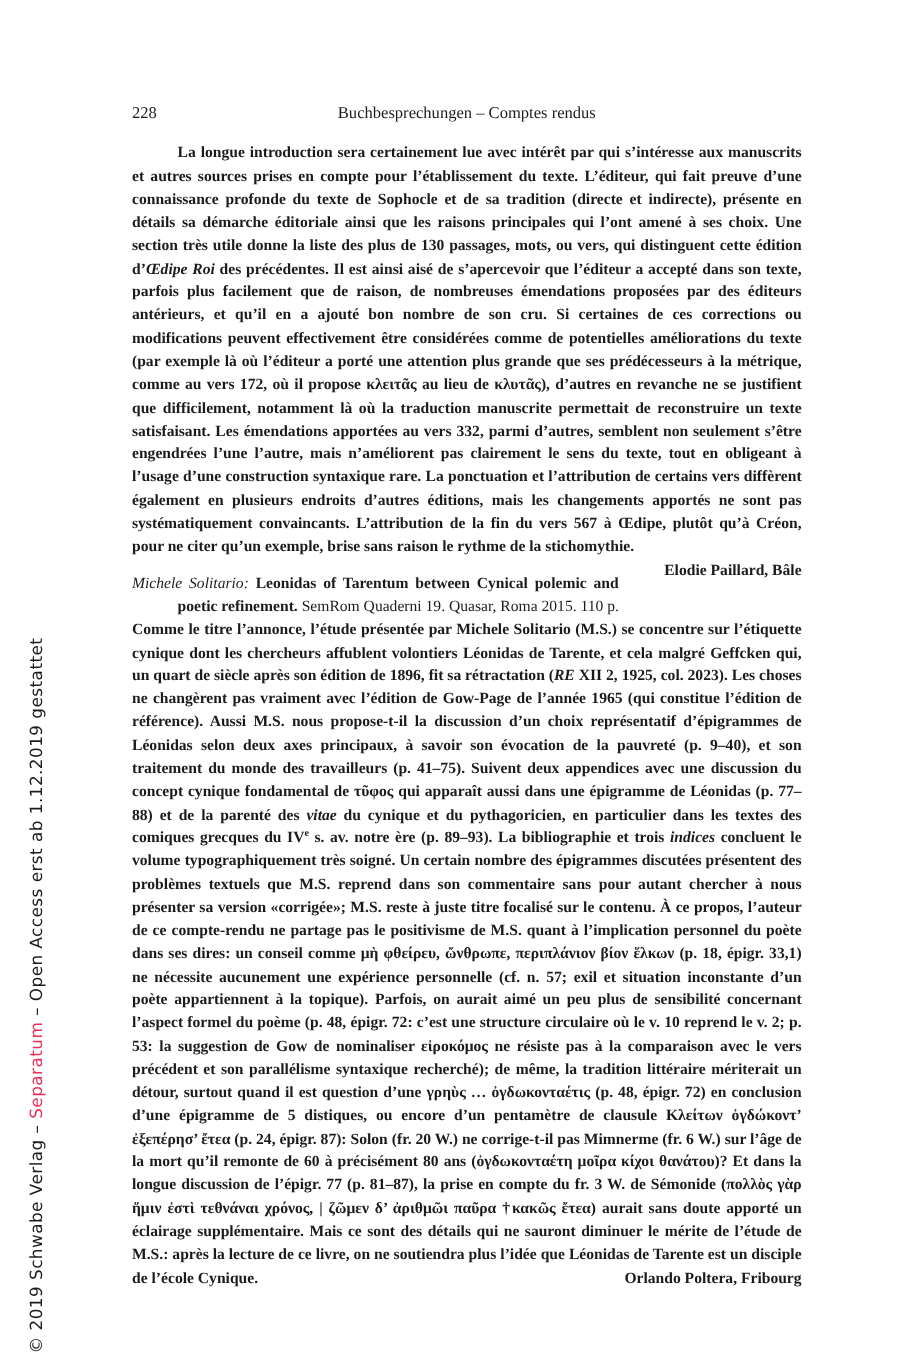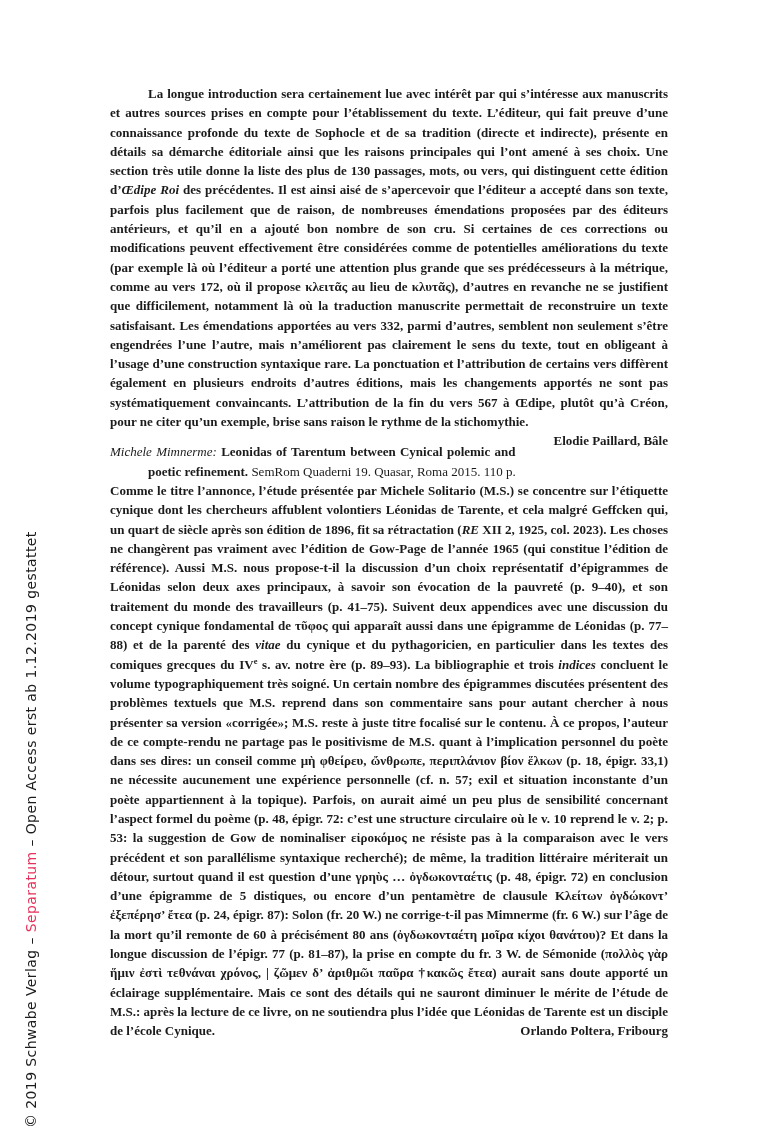--- a/index.html
+++ b/index.html
@@ -51,24 +51,28 @@
 </style>
 </head>
 <body>
 
 <div class="page">
 
   <div class="sidebar"><span>© 2019 Schwabe Verlag – </span><span class="sep-red">Separatum</span><span> – Open Access erst ab 1.12.2019 gestattet</span></div>
 
   <div class="content">
 
+    <div class="header">
+      <span class="page-num">228</span>
+      <div class="header-title">Buchbesprechungen – Comptes rendus</div>
+    </div>
 
     <div class="review">
       <p class="body-par indent"><span><span>La longue introduction sera certainement lue avec intérêt par qui s’intéresse aux manuscrits et autres sources prises en compte pour l’établissement du texte. L’éditeur, qui fait preuve d’une connaissance profonde du texte de Sophocle et de sa tradition (directe et indirecte), présente en détails sa démarche éditoriale ainsi que les raisons principales qui l’ont amené à ses choix. Une section très utile donne la liste des plus de 130 passages, mots, ou vers, qui distinguent cette édition d’</span><span class="seg-i">Œdipe Roi</span><span> des précédentes. Il est ainsi aisé de s’apercevoir que l’éditeur a accepté dans son texte, parfois plus facilement que de raison, de nombreuses émendations proposées par des éditeurs antérieurs, et qu’il en a ajouté bon nombre de son cru. Si certaines de ces corrections ou modifications peuvent effectivement être considérées comme de potentielles améliorations du texte (par exemple là où l’éditeur a porté une attention plus grande que ses prédécesseurs à la métrique, comme au vers 172, où il propose κλειτᾶς au lieu de κλυτᾶς), d’autres en revanche ne se justifient que difficilement, notamment là où la traduction manuscrite permettait de reconstruire un texte satisfaisant. Les émendations apportées au vers 332, parmi d’autres, semblent non seulement s’être engendrées l’une l’autre, mais n’améliorent pas clairement le sens du texte, tout en obligeant à l’usage d’une construction syntaxique rare. La ponctuation et l’attribution de certains vers diffèrent également en plusieurs endroits d’autres éditions, mais les changements apportés ne sont pas systématiquement convaincants. L’attribution de la fin du vers 567 à Œdipe, plutôt qu’à Créon, pour ne citer qu’un exemple, brise sans raison le rythme de la stichomythie.</span></span><span class="sig">Elodie Paillard, Bâle</span></p>
     </div>
 
     <div class="review review-2">
-      <p class="heading"><span><span class="seg-i">Michele Mimnerme: </span><span class="seg-b">Leonidas of Tarentum between Cynical polemic and poetic refinement.</span><span> SemRom Quaderni 19. Quasar, Roma 2015. 110 p.</span></span></p>
+      <p class="heading"><span><span class="seg-i">Michele Solitario: </span><span class="seg-b">Leonidas of Tarentum between Cynical polemic and poetic refinement.</span><span> SemRom Quaderni 19. Quasar, Roma 2015. 110 p.</span></span></p>
       <p class="body-par"><span><span>Comme le titre l’annonce, l’étude présentée par Michele Solitario (M.S.) se concentre sur l’étiquette cynique dont les chercheurs affublent volontiers Léonidas de Tarente, et cela malgré Geffcken qui, un quart de siècle après son édition de 1896, fit sa rétractation (</span><span class="seg-i">RE</span><span> XII 2, 1925, col. 2023). Les choses ne changèrent pas vraiment avec l’édition de Gow-Page de l’année 1965 (qui constitue l’édition de référence). Aussi M.S. nous propose-t-il la discussion d’un choix représentatif d’épigrammes de Léonidas selon deux axes principaux, à savoir son évocation de la pauvreté (p. 9–40), et son traitement du monde des travailleurs (p. 41–75). Suivent deux appendices avec une discussion du concept cynique fondamental de τῦφος qui apparaît aussi dans une épigramme de Léonidas (p. 77–88) et de la parenté des </span><span class="seg-i">vitae</span><span> du cynique et du pythagoricien, en particulier dans les textes des comiques grecques du IV</span><sup>e</sup><span> s. av. notre ère (p. 89–93). La bibliographie et trois </span><span class="seg-i">indices</span><span> concluent le volume typographiquement très soigné. Un certain nombre des épigrammes discutées présentent des problèmes textuels que M.S. reprend dans son commentaire sans pour autant chercher à nous présenter sa version «corrigée»; M.S. reste à juste titre focalisé sur le contenu. À ce propos, l’auteur de ce compte-rendu ne partage pas le positivisme de M.S. quant à l’implication personnel du poète dans ses dires: un conseil comme μὴ φθείρευ, ὤνθρωπε, περιπλάνιον βίον ἕλκων (p. 18, épigr. 33,1) ne nécessite aucunement une expérience personnelle (cf. n. 57; exil et situation inconstante d’un poète appartiennent à la topique). Parfois, on aurait aimé un peu plus de sensibilité concernant l’aspect formel du poème (p. 48, épigr. 72: c’est une structure circulaire où le v. 10 reprend le v. 2; p. 53: la suggestion de Gow de nominaliser εἰροκόμος ne résiste pas à la comparaison avec le vers précédent et son parallélisme syntaxique recherché); de même, la tradition littéraire mériterait un détour, surtout quand il est question d’une γρηὺς … ὀγδωκονταέτις (p. 48, épigr. 72) en conclusion d’une épigramme de 5 distiques, ou encore d’un pentamètre de clausule Κλείτων ὀγδώκοντ’ ἐξεπέρησ’ ἔτεα (p. 24, épigr. 87): Solon (fr. 20 W.) ne corrige-t-il pas Mimnerme (fr. 6 W.) sur l’âge de la mort qu’il remonte de 60 à précisément 80 ans (ὀγδωκονταέτη μοῖρα κίχοι θανάτου)? Et dans la longue discussion de l’épigr. 77 (p. 81–87), la prise en compte du fr. 3 W. de Sémonide (πολλὸς γὰρ ἥμιν ἐστὶ τεθνάναι χρόνος, | ζῶμεν δ’ ἀριθμῶι παῦρα †κακῶς ἔτεα) aurait sans doute apporté un éclairage supplémentaire. Mais ce sont des détails qui ne sauront diminuer le mérite de l’étude de M.S.: après la lecture de ce livre, on ne soutiendra plus l’idée que Léonidas de Tarente est un disciple de l’école Cynique.</span></span><span class="sig">Orlando Poltera, Fribourg</span></p>
     </div>
 
   </div>
 </div>
 
 </body></html>

